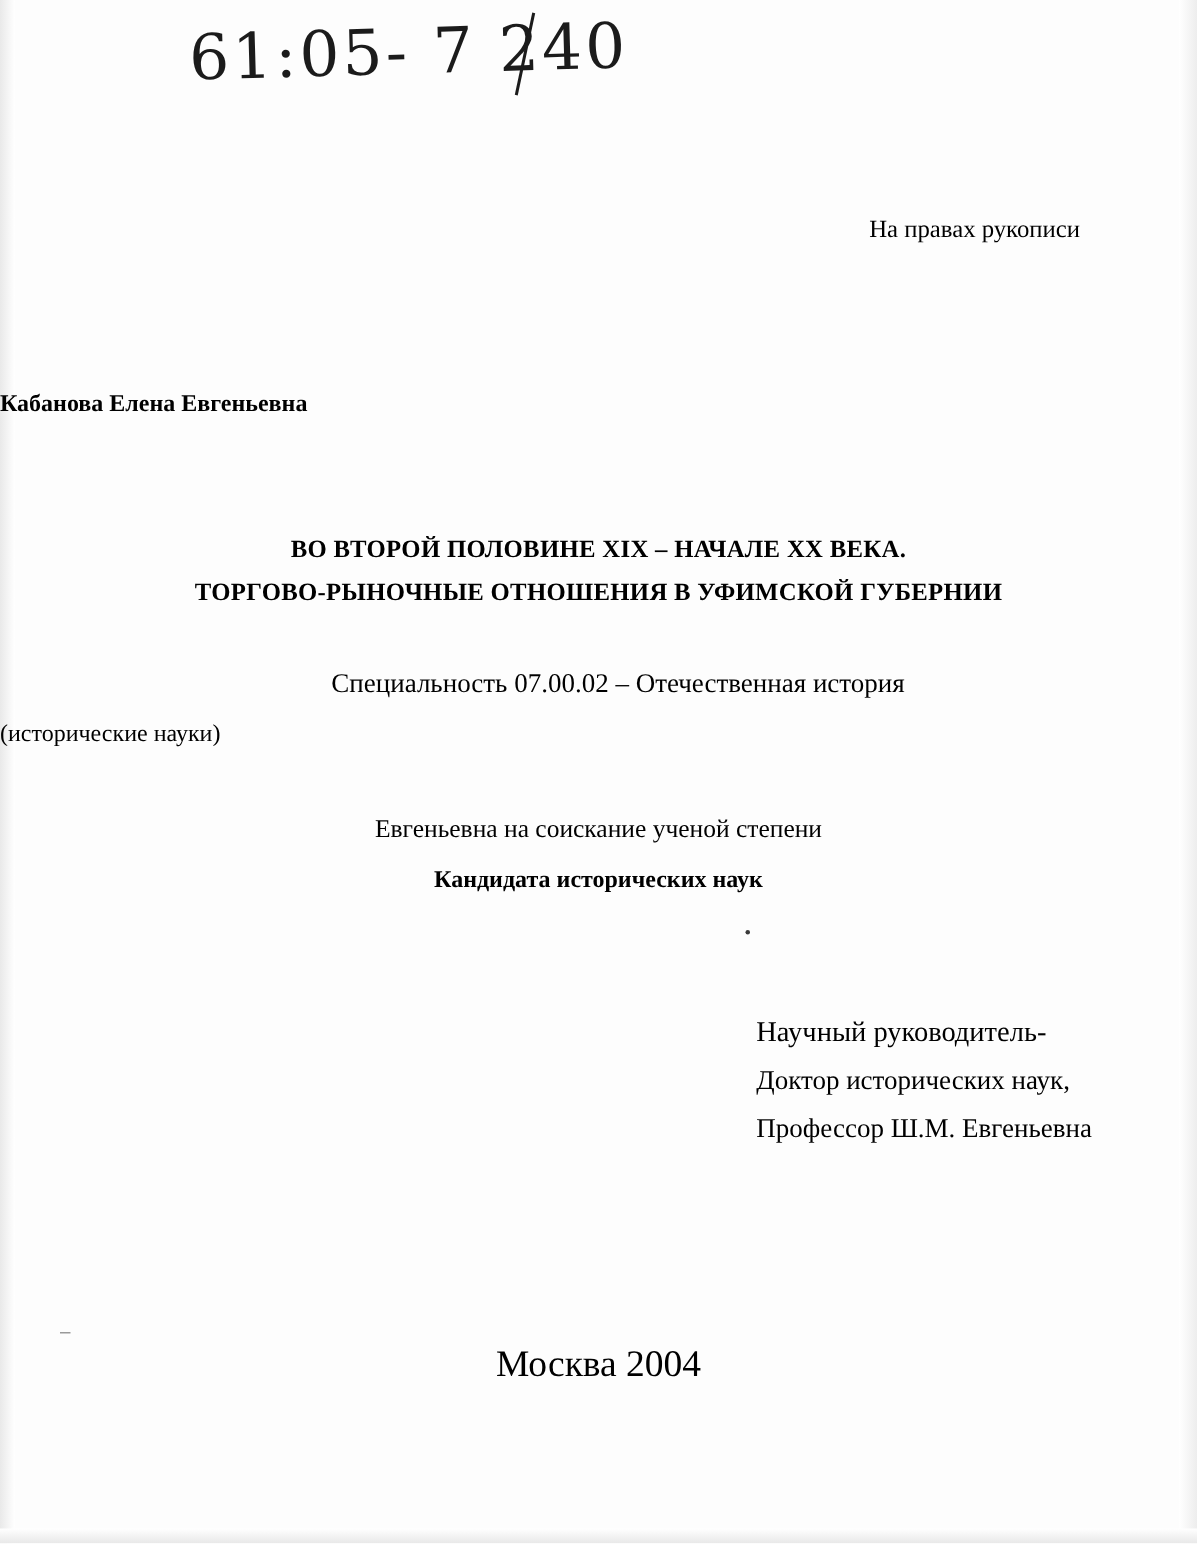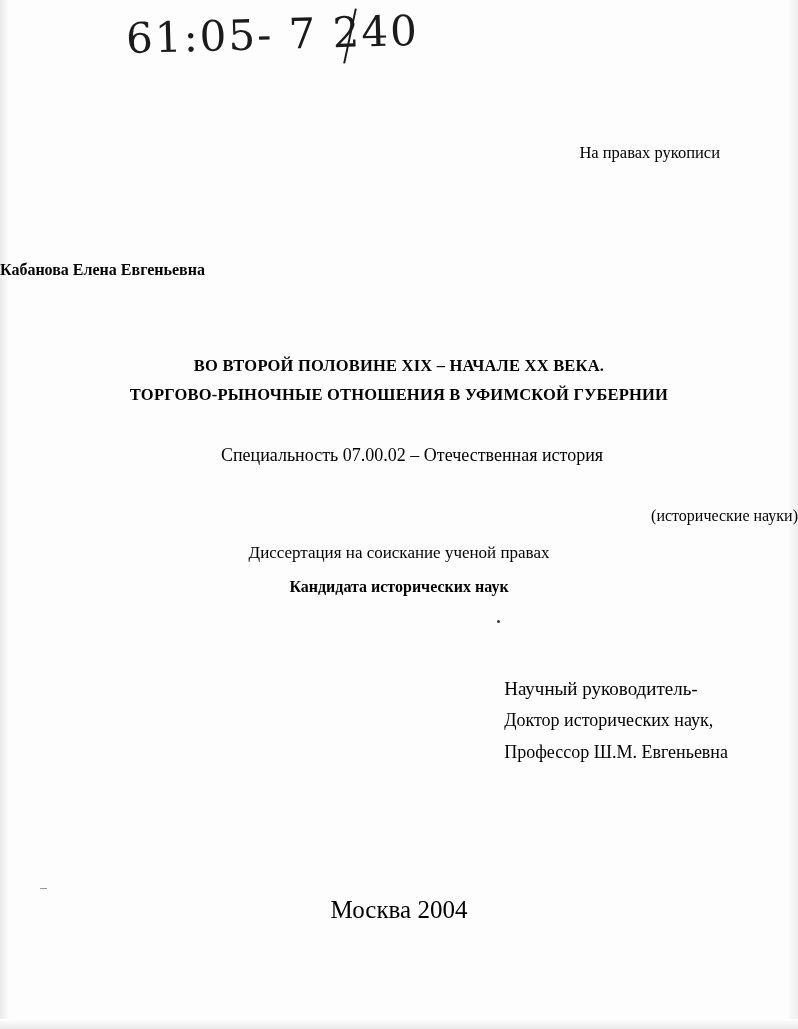--- a/index.html
+++ b/index.html
@@ -104,22 +104,22 @@
     position: absolute;
     left: 0; right: 0;
     top: 445px;
     text-align: center;
     font-size: 18px;
     margin-left: 26px;
   }
   .speciality-sub {
     position: absolute;
     left: 0; right: 0;
-    top: 507px;
-    text-align: right;
+    top: 481px;
+    text-align: left;
     font-size: 16px;
   }
 
   .degree-line1 {
     position: absolute;
     left: 0; right: 0;
     top: 543px;
     text-align: center;
     font-size: 17px;
   }
@@ -190,21 +190,21 @@
   <div class="author">Кабанова Елена Евгеньевна</div>
 
   <div class="title">
     <div>ВО ВТОРОЙ ПОЛОВИНЕ XIX – НАЧАЛЕ XX ВЕКА.</div>
     <div>ТОРГОВО-РЫНОЧНЫЕ ОТНОШЕНИЯ В УФИМСКОЙ ГУБЕРНИИ</div>
   </div>
 
   <div class="speciality">Специальность 07.00.02 – Отечественная история</div>
   <div class="speciality-sub">(исторические науки)</div>
 
-  <div class="degree-line1">Диссертация на соискание ученой правах</div>
+  <div class="degree-line1">Евгеньевна на соискание ученой степени</div>
   <div class="degree-line2">Кандидата исторических наук</div>
 
   <div class="stray-dot"></div>
 
   <div class="advisor">
     <div class="adv-head">Научный руководитель-</div>
     <div>Доктор исторических наук,</div>
     <div>Профессор Ш.М. Евгеньевна</div>
   </div>
 

